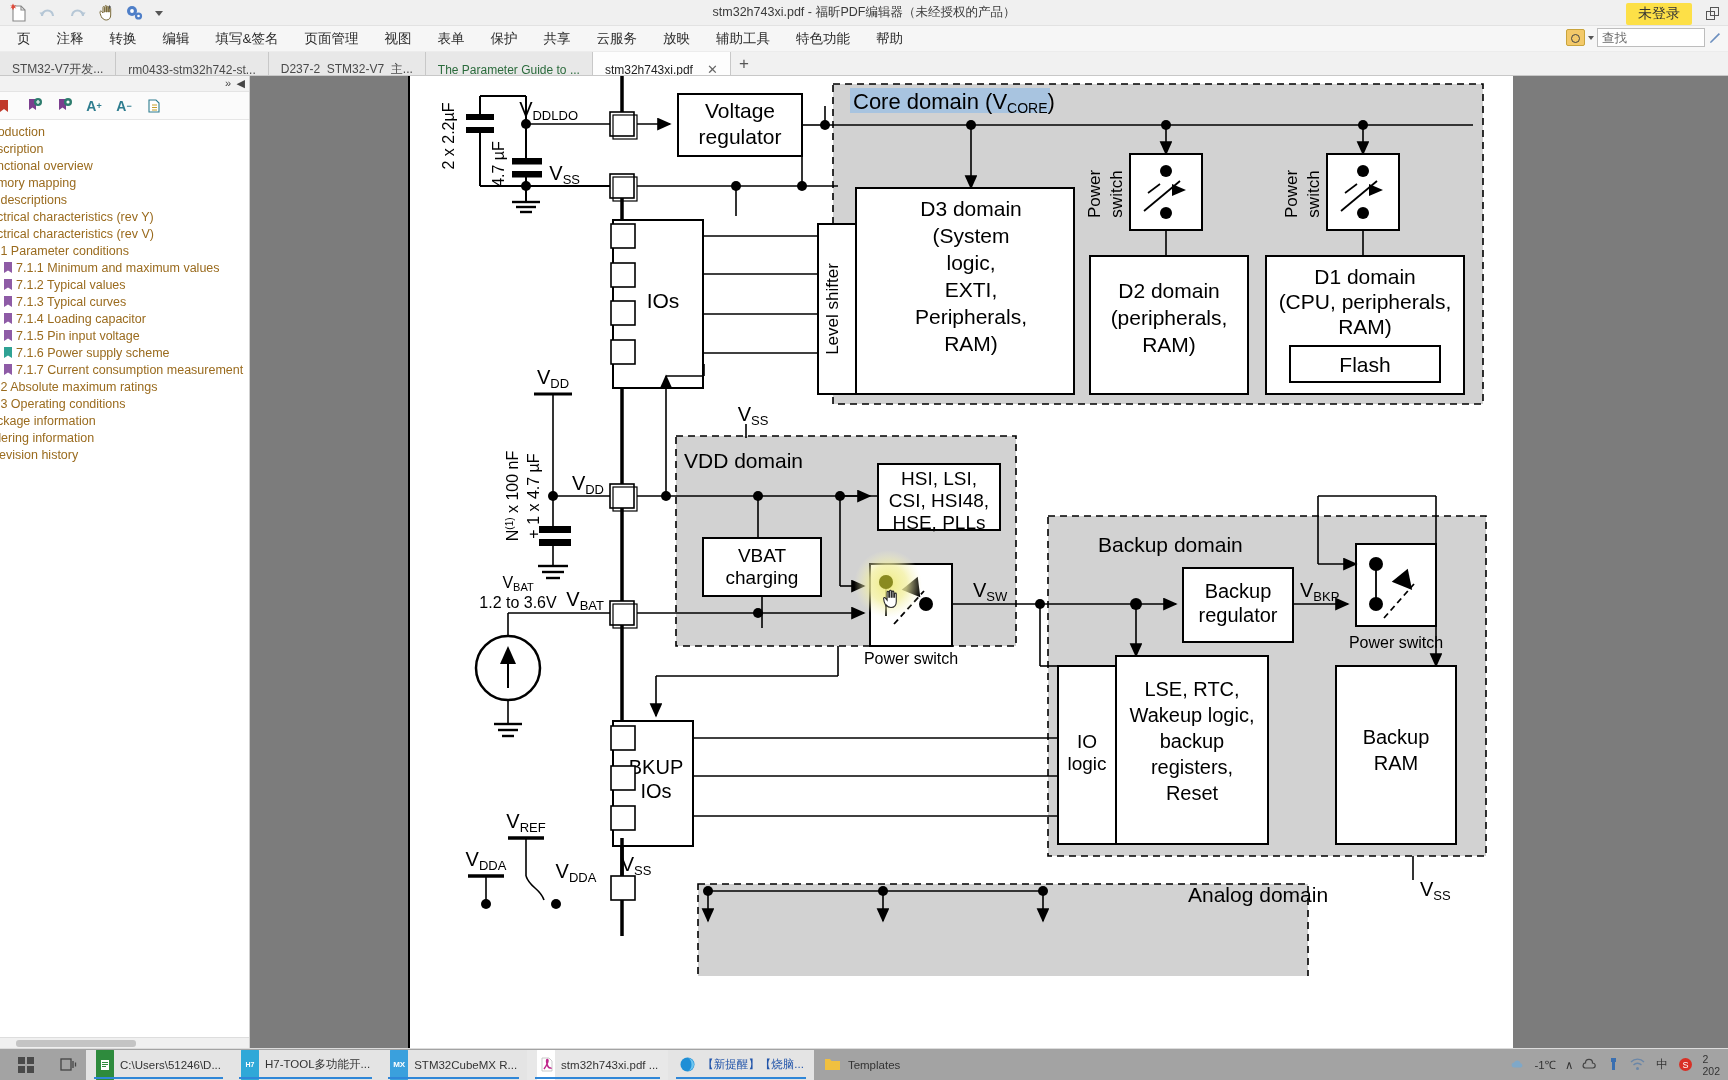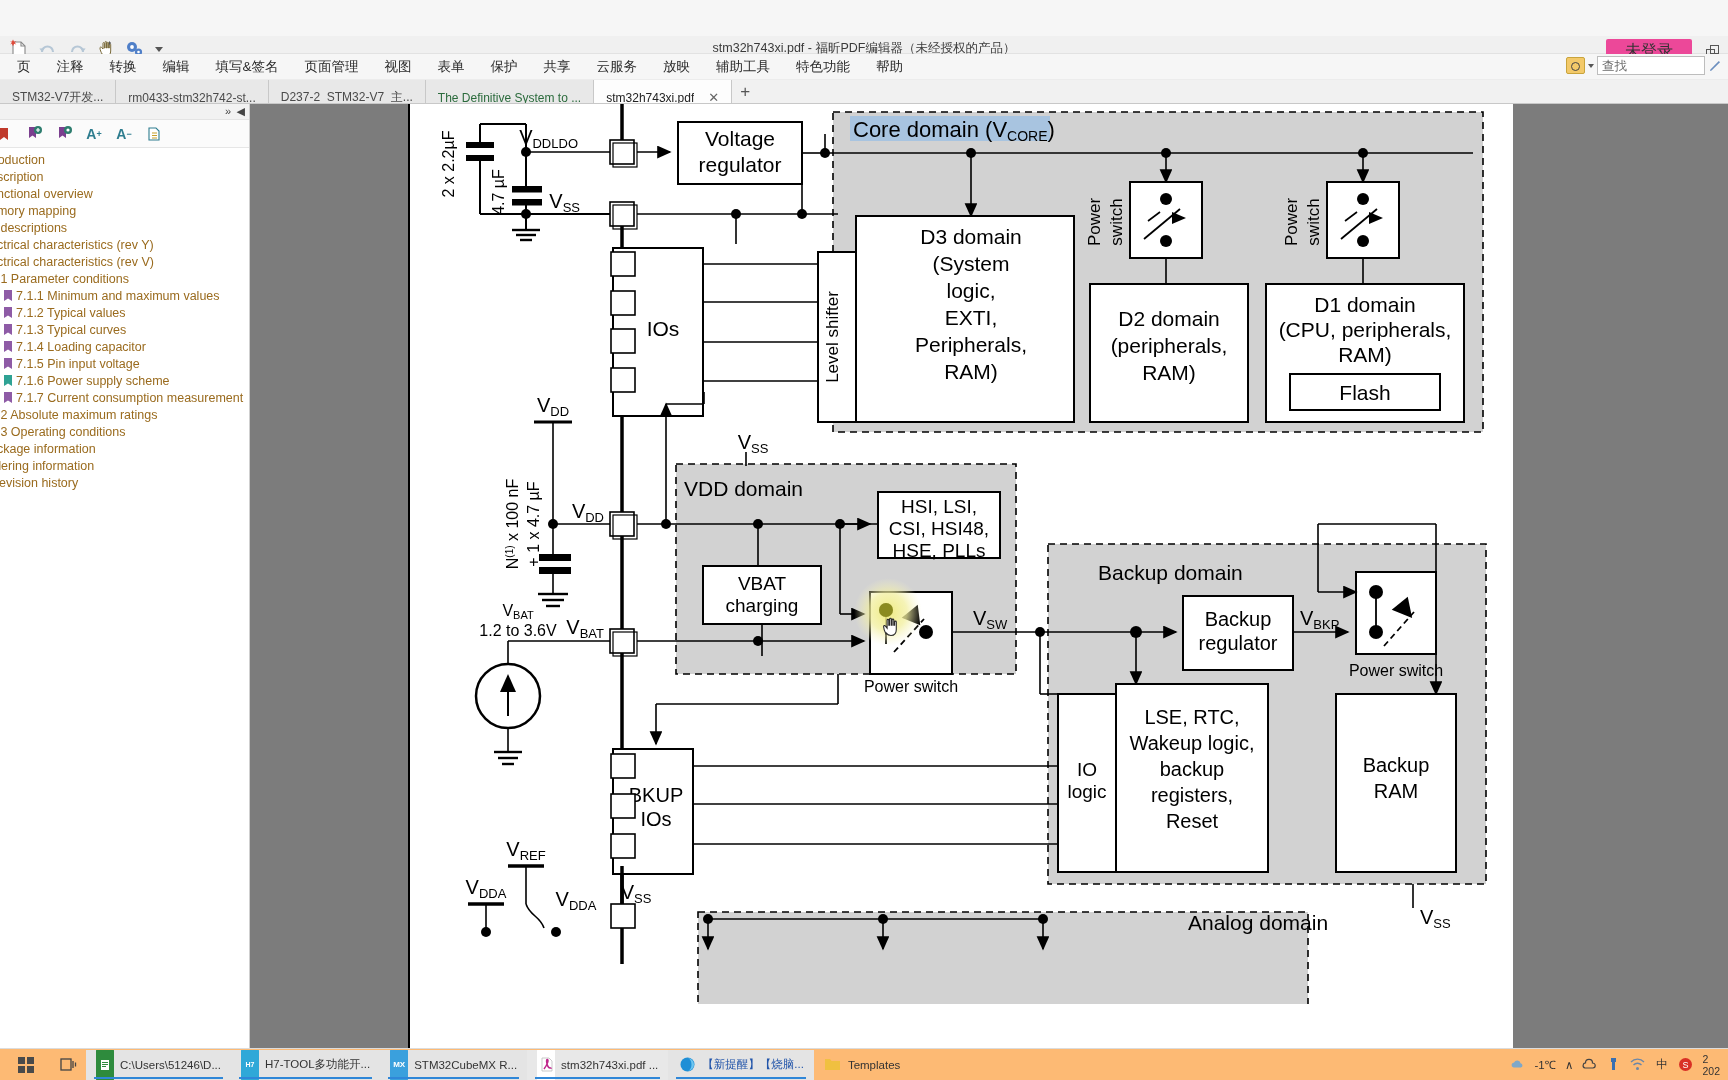--- a/index.html
+++ b/index.html
@@ -1,27 +1,27 @@
 <!DOCTYPE html>
 <html><head>
 <meta charset="utf-8">
 <style>
   * { box-sizing: border-box; margin:0; padding:0; }
   html,body { width:1728px; height:1080px; overflow:hidden;
     font-family:"Liberation Sans", sans-serif; background:#f6f6f6; }
 
   
-  .titlebar { height:18px; background:#f0f0f0; position:relative;
-    border-bottom:1px solid #e2e2e2;margin-top:36px; }
+  .titlebar { height:26px; background:#f0f0f0; position:relative;
+    border-bottom:1px solid #e2e2e2; }
   .tb-icons { position:absolute; left:8px; top:2px; display:flex; align-items:center; gap:7px; }
   .tb-ic { width:22px; height:22px; position:relative; cursor:pointer; }
   .tb-title { position:absolute; left:0; right:0; top:4px; text-align:center;
     font-size:12.5px; color:#3a3a3a; }
   .tb-right { position:absolute; right:8px; top:3px; display:flex; align-items:center; gap:14px; }
-  .badge-login { background:#ec4899; color:#333; font-size:16px; padding:2px 19px; border-radius:2px; }
+  .badge-login { background:#fde047; color:#333; font-size:14px; padding:2px 12px; border-radius:2px; }
   .tb-restore { width:14px; height:14px; position:relative; }
   .tb-restore:before,.tb-restore:after{content:"";position:absolute;border:1.5px solid #555;}
   .tb-restore:before{width:7px;height:7px;left:0;top:4px;}
   .tb-restore:after{width:7px;height:7px;left:4px;top:0;}
 
   
   .menubar { height:26px; background:#f6f6f6; display:flex; align-items:center;
     padding-left:4px; position:relative; border-bottom:1px solid #ececec;}
   .menu-item { font-size:13.5px; color:#2b2b2b; padding:2px 13px; cursor:default; white-space:nowrap;}
   .menu-right { position:absolute; right:6px; top:2px; display:flex; align-items:flex-end; gap:4px;}
@@ -76,21 +76,21 @@
   .pdfview { flex:1; background:#7c7c7c; position:relative; overflow:hidden; }
   .page { position:absolute; left:158px; top:0; width:1105px; height:100%;
      background:#fff; }
   .page-left-border{position:absolute;left:0;top:0;bottom:0;width:2px;background:#000;}
 
   
   svg.diagram { position:absolute; left:0; top:0; }
   .cursor-hand{ position:absolute; pointer-events:none; }
 
   
-  .taskbar { height:32px; background:#fdba74; display:flex; align-items:center;
+  .taskbar { height:32px; background:#a3a3a3; display:flex; align-items:center;
      border-top:1px solid #dcdcdc; position:absolute; bottom:0; left:0; right:0;}
   .tb-start { width:52px; display:flex; align-items:center; justify-content:center;}
   .win-logo{ display:grid; grid-template-columns:7px 7px; grid-template-rows:7px 7px; gap:2px;}
   .win-logo i{ background:#4a4a4a; display:block;}
   .tb-search { width:34px; display:flex; align-items:center; justify-content:center;}
   .tb-app { height:30px; display:flex; align-items:center; gap:6px; padding:0 10px;
      font-size:11.5px; color:#333; cursor:pointer; position:relative; max-width:150px;
      white-space:nowrap; overflow:hidden;}
   .tb-app.active{ background:#e4e4e4; }
   .tb-app .ic { width:18px; height:32px; border-radius:2px; flex:0 0 auto;
@@ -186,21 +186,21 @@
   <div class="dtab">
       <span class="tx">STM32-V7开发...</span>
     </div>
   <div class="dtab">
       <span class="tx">rm0433-stm32h742-st...</span>
     </div>
   <div class="dtab">
       <span class="tx">D237-2_STM32-V7_主...</span>
     </div>
   <div class="dtab">
-      <span class="tx" style="color:#2b6b3c">The Definitive System to ...</span>
+      <span class="tx" style="color:#2b6b3c">The Parameter Guide to ...</span>
     </div>
   <div class="dtab active">
     <span class="tx">stm32h743xi.pdf</span>
     <span class="cls">✕</span>
   </div>
   <div class="dtab-add">+</div>
 </div>
 
 <div class="body">
 

